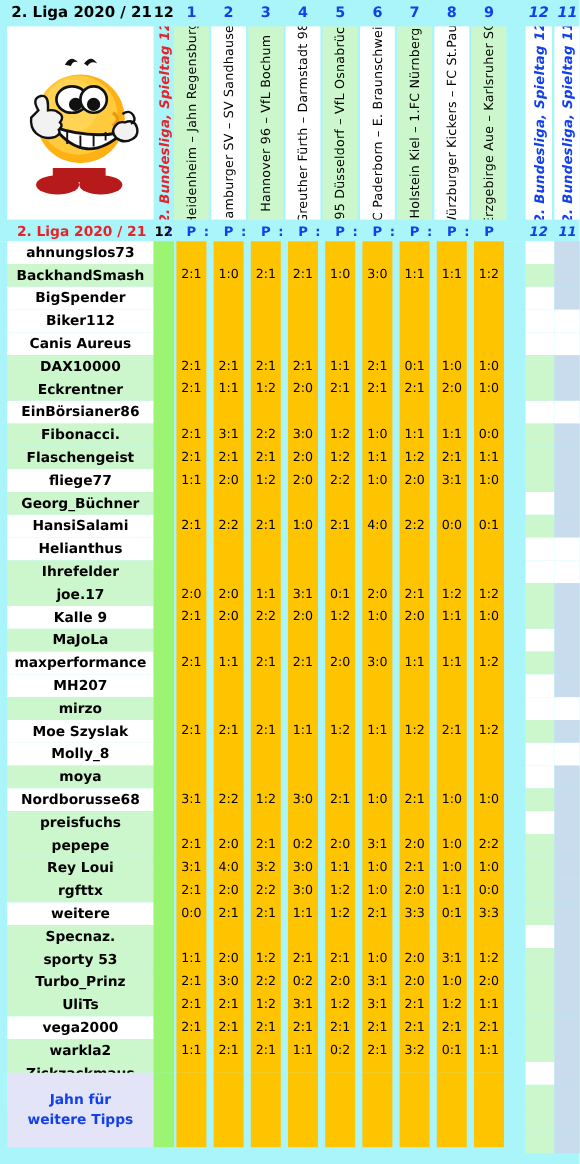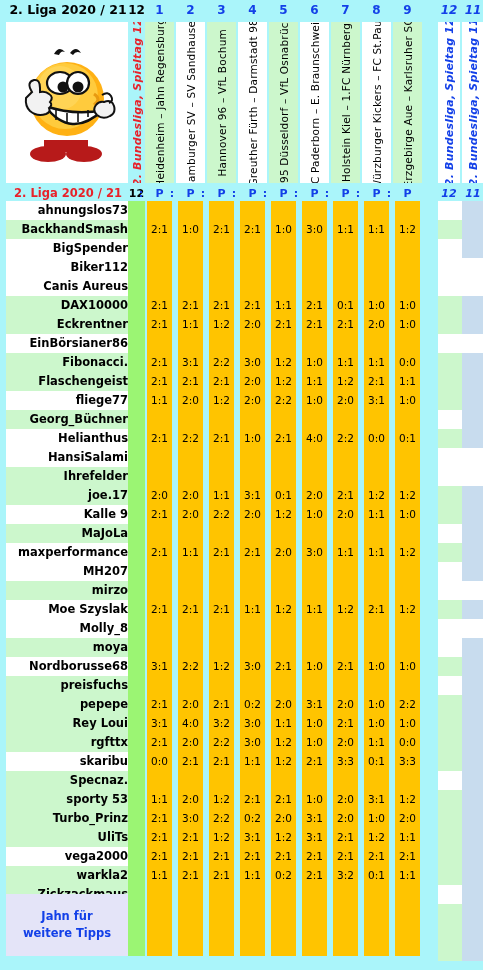--- a/index.html
+++ b/index.html
@@ -75,21 +75,21 @@
   }
 
   
   .body{
     position:absolute;left:0;top:201px;width:483px;height:769px;background:#aaf5fa;
   }
   .namecol{
     position:absolute;left:6px;top:0px;width:122px;
   }
   .namecell{
-    height:19px;line-height:19px;text-align:right;
+    height:19px;line-height:19px;text-align:center;
     font-size:11.5px;font-weight:bold;color:#000;
     white-space:nowrap;overflow:hidden;
   }
   .namecell.w{background:#ffffff;}
   .namecell.g{background:#ccf7cc;}
 
   .greencol{
     position:absolute;left:128px;top:0px;width:17px;height:693px;
     background:#9bf573;
   }
@@ -262,38 +262,38 @@
         <div class="namecell w">BigSpender</div>
         <div class="namecell w">Biker112</div>
         <div class="namecell w">Canis Aureus</div>
         <div class="namecell g">DAX10000</div>
         <div class="namecell g">Eckrentner</div>
         <div class="namecell w">EinBörsianer86</div>
         <div class="namecell g">Fibonacci.</div>
         <div class="namecell g">Flaschengeist</div>
         <div class="namecell w">fliege77</div>
         <div class="namecell g">Georg_Büchner</div>
+        <div class="namecell w">HansiSalami</div>
         <div class="namecell w">Helianthus</div>
-        <div class="namecell w">HansiSalami</div>
         <div class="namecell g">Ihrefelder</div>
         <div class="namecell g">joe.17</div>
         <div class="namecell w">Kalle 9</div>
         <div class="namecell g">MaJoLa</div>
         <div class="namecell w">maxperformance</div>
         <div class="namecell w">MH207</div>
         <div class="namecell g">mirzo</div>
         <div class="namecell w">Moe Szyslak</div>
         <div class="namecell w">Molly_8</div>
         <div class="namecell g">moya</div>
         <div class="namecell w">Nordborusse68</div>
         <div class="namecell g">preisfuchs</div>
         <div class="namecell g">pepepe</div>
         <div class="namecell g">Rey Loui</div>
         <div class="namecell g">rgfttx</div>
-        <div class="namecell w">skaribu</div>
+        <div class="namecell w">weitere</div>
         <div class="namecell g">Specnaz.</div>
         <div class="namecell g">sporty 53</div>
         <div class="namecell g">Turbo_Prinz</div>
         <div class="namecell g">UliTs</div>
         <div class="namecell w">vega2000</div>
         <div class="namecell g">warkla2</div>
         <div class="namecell g">Zickzackmaus</div>
         <div class="namecell g">Zitroneneis</div>
       </div>
     <div class="greencol"></div>

